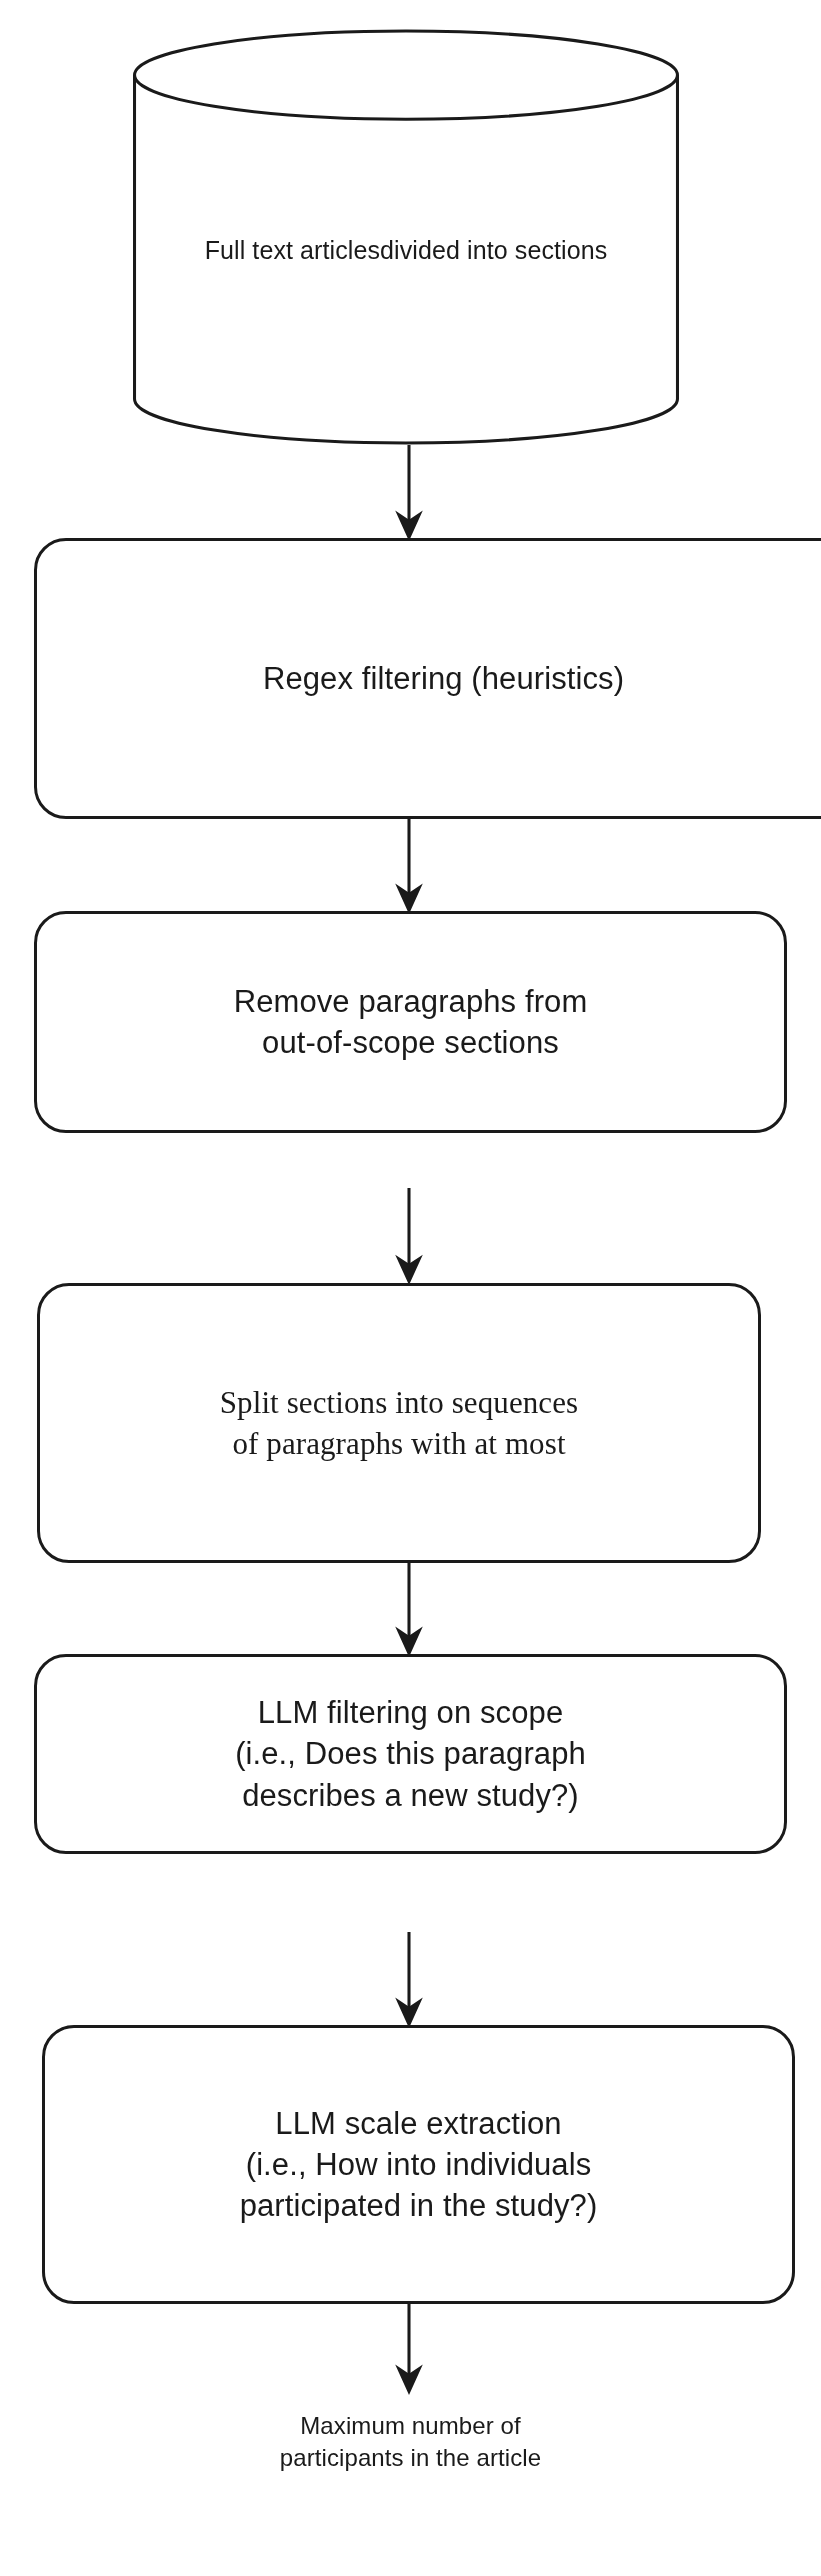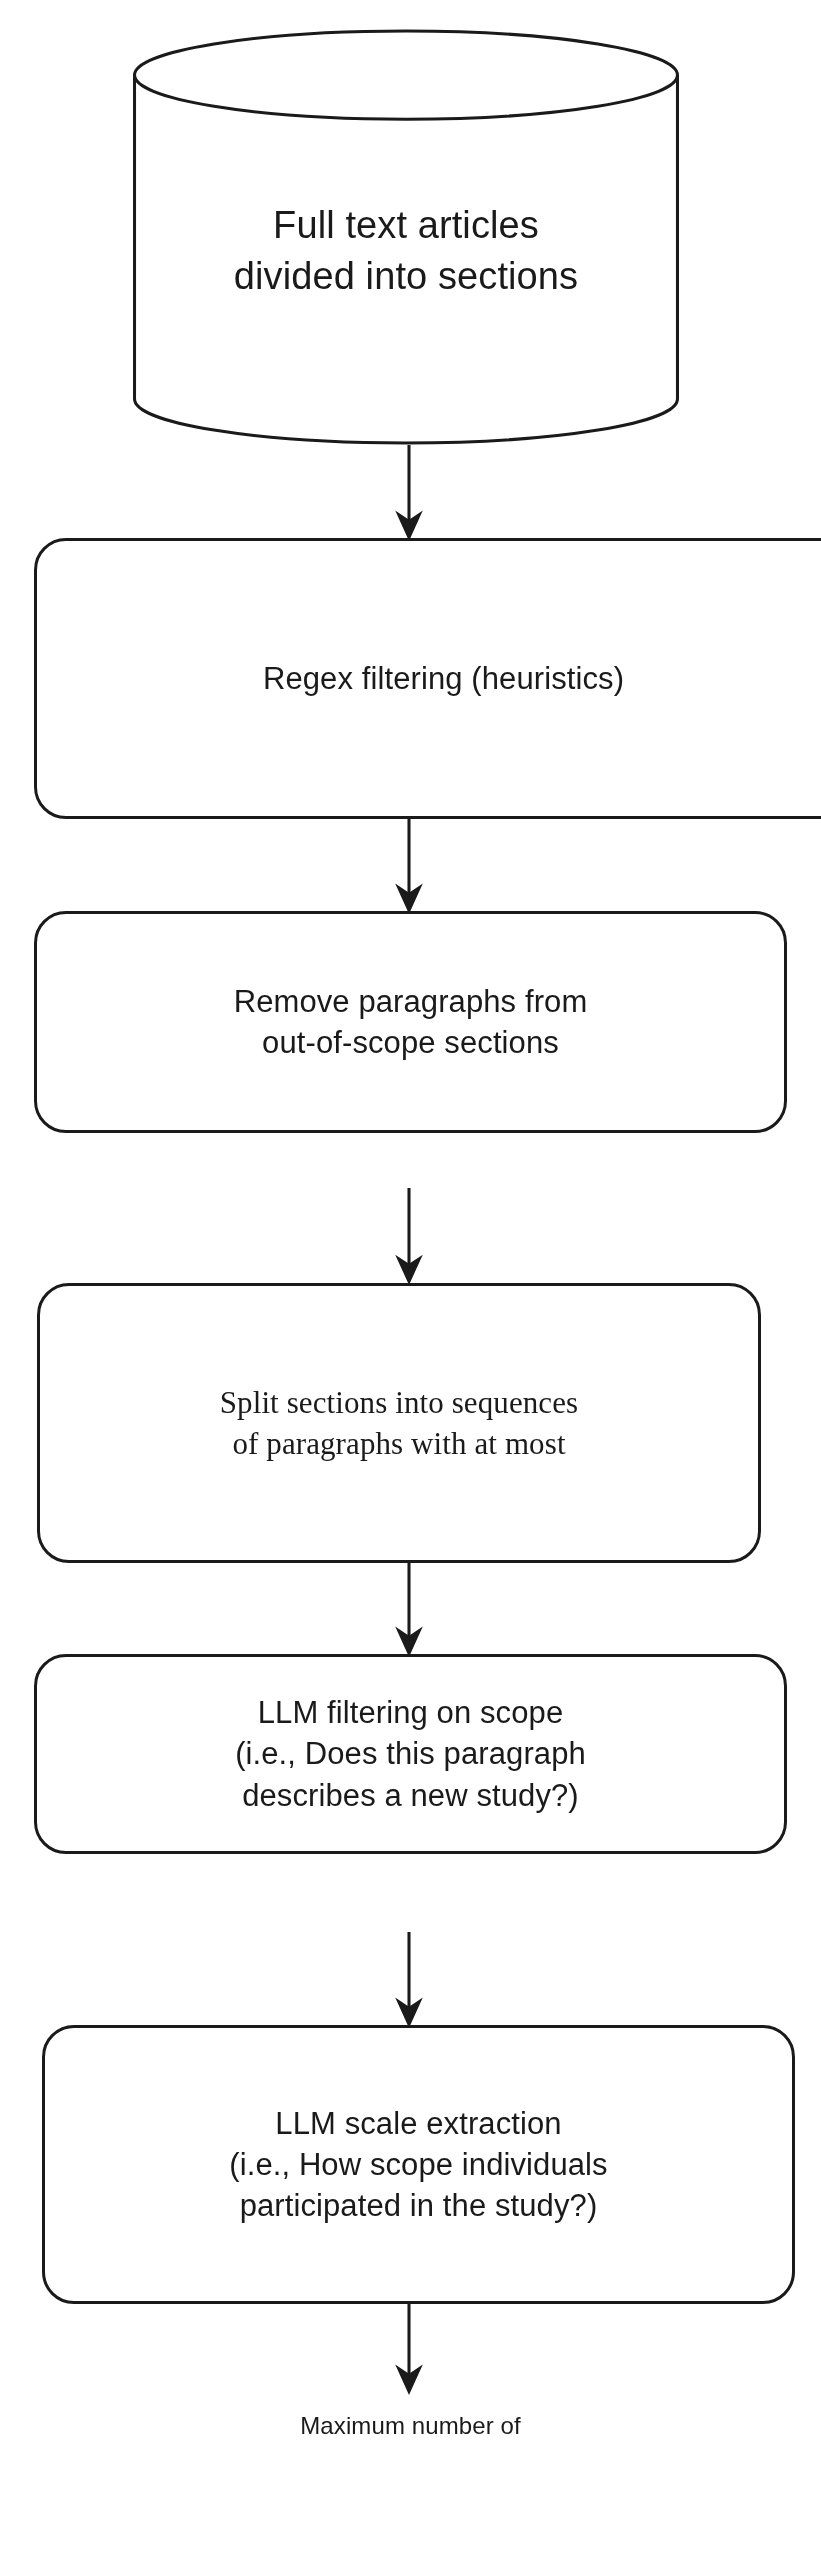--- a/index.html
+++ b/index.html
@@ -38,27 +38,27 @@
     width: 546px;
     height: 418px;
   }
   .cyl-label {
     position: absolute;
     left: 0;
     top: 0;
     width: 546px;
     height: 418px;
     display: flex;
-    flex-direction: column;
+    flex-direction: row;
     align-items: center;
     justify-content: center;
     padding-top: 27px;
     box-sizing: border-box;
     text-align: center;
-    font-size: 38px;
+    font-size: 25px;
     line-height: 1.32;
     letter-spacing: 0.1px;
   }
 
   
   .node {
     position: absolute;
     box-sizing: border-box;
     border: 3px solid #1a1a1a;
     border-radius: 32px;
@@ -187,30 +187,31 @@
   <div class="arrow arrow-5">
     <svg viewBox="0 0 60 126" preserveAspectRatio="none">
       <line x1="30" y1="0" x2="30" y2="108" stroke="#1a1a1a" stroke-width="4"></line>
       <polygon points="30,126 12,86 30,98 48,86" fill="#1a1a1a"></polygon>
     </svg>
   </div>
 
   <div class="node node-llmscale">
     <div class="node-text">
       <span class="line-text">LLM scale extraction</span>
-      <span class="line-text">(i.e., How scope individuals</span>
+      <span class="line-text">(i.e., How into individuals</span>
       <span class="line-text">participated in the study?)</span>
     </div>
   </div>
 
   <div class="arrow arrow-6">
     <svg viewBox="0 0 60 122" preserveAspectRatio="none">
       <line x1="30" y1="0" x2="30" y2="104" stroke="#1a1a1a" stroke-width="4"></line>
       <polygon points="30,122 12,82 30,94 48,82" fill="#1a1a1a"></polygon>
     </svg>
   </div>
 
   <div class="terminal">
     <span class="line-text">Maximum number of</span>
+    <span class="line-text">participants in the article</span>
   </div>
 
 </div>
 
 
 </body></html>

